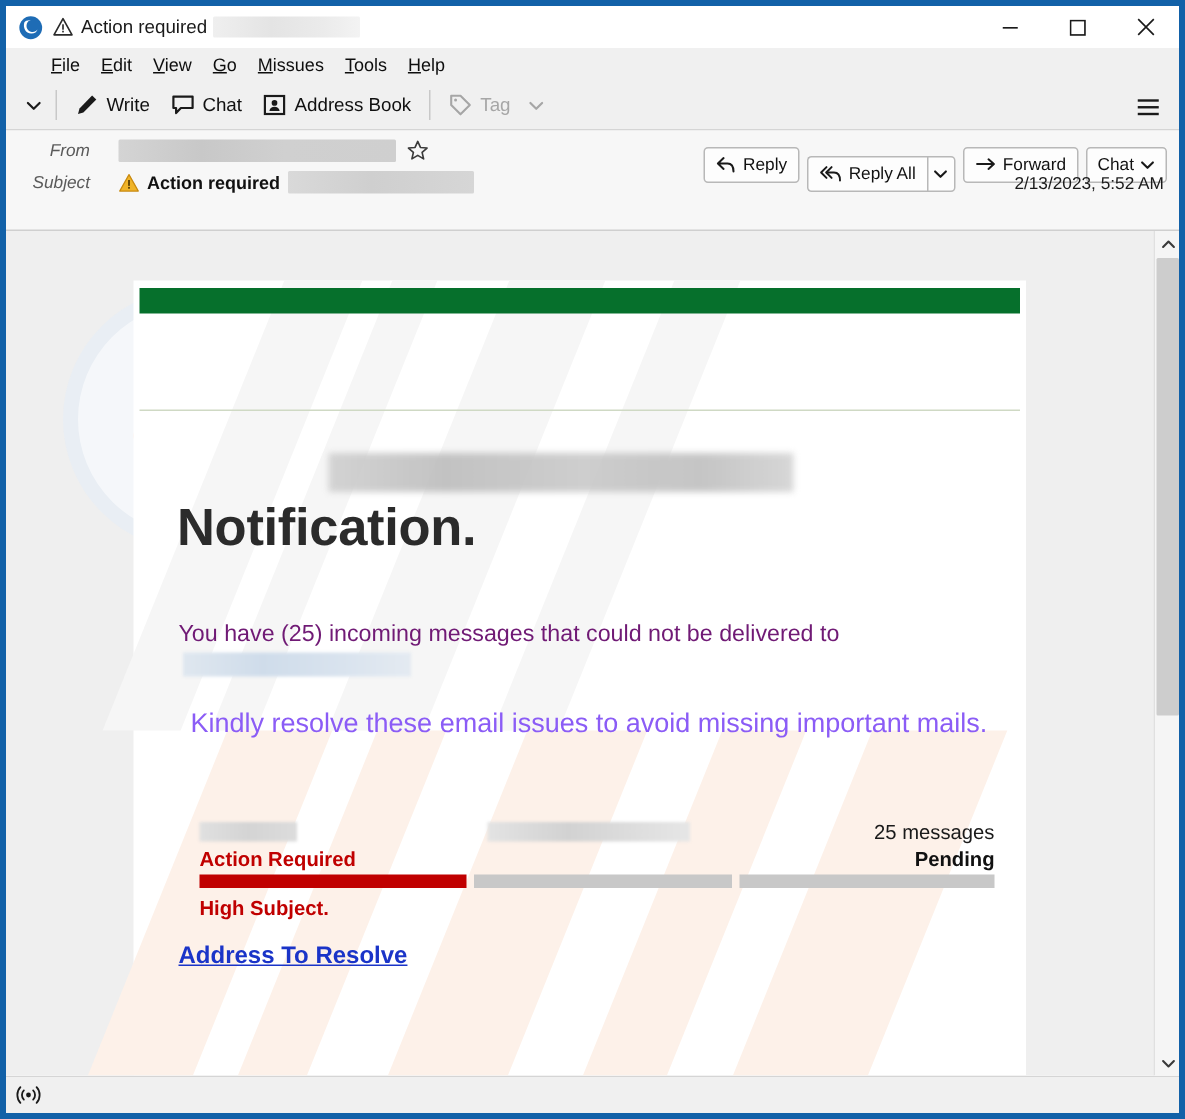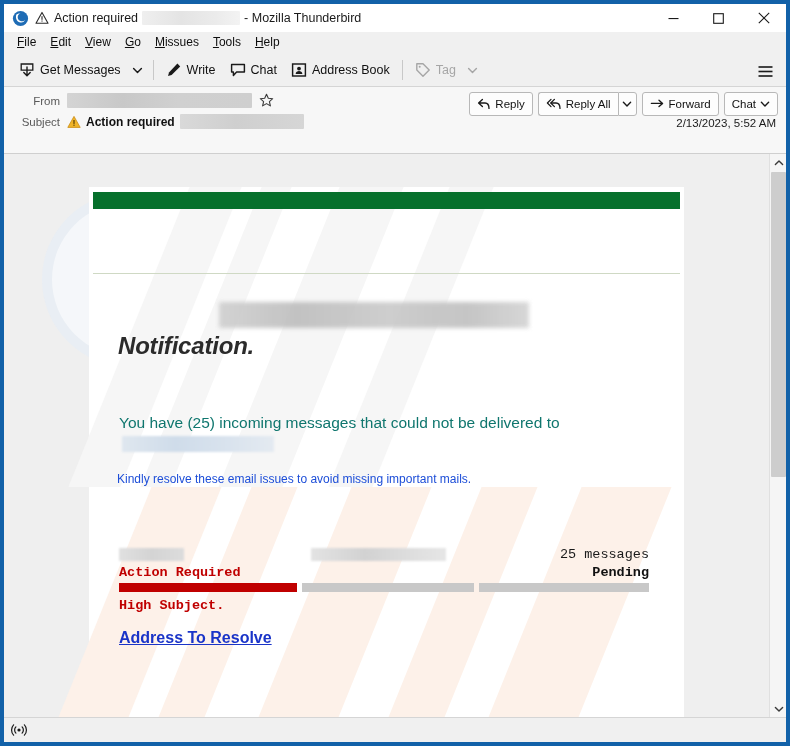--- a/index.html
+++ b/index.html
@@ -70,22 +70,22 @@
     display: flex; align-items: center; justify-content: center;
     color: #1a1a1a;
   }
 
   
   #menubar {
     height: 22px;
     flex: 0 0 22px;
     background: #f0f0f0;
     display: flex;
-    align-items: flex-end;
-    padding-left: 6px;
+    align-items: center;
+    padding-left: 23px;
     border-bottom: 1px solid #f0f0f0;
   }
   .menu-item {
     font-size: 12px;
     color: #0e0e0e;
     padding: 0 7px;
     line-height: 22px;
     white-space: nowrap;
   }
   .menu-item u { text-decoration: underline; }
@@ -141,22 +141,23 @@
     display: flex;
     align-items: center;
     height: 21px;
     padding-left: 8px;
   }
   .hdr-label {
     width: 48px;
     text-align: right;
     font-size: 11.5px;
     color: #5a5a5a;
-    margin-right: 7px;
+    margin-right: 19px;
     flex: 0 0 48px;
+    font-style: italic;
   }
   .hdr-value { display: flex; align-items: center; font-size: 12px; color: #111; }
   .star {
     width: 15px; height: 15px;
     margin-left: 7px;
   }
   #from-redact {
     width: 185px; height: 15px;
     background: linear-gradient(90deg,#d4d4d4,#c8c8c8 30%,#d0d0d0 60%,#cfcfcf);
   }
@@ -184,21 +185,21 @@
     padding: 0 7px;
     background: #fdfdfd;
     border: 1px solid #b8b8b8;
     border-radius: 3px;
     font-size: 11.5px;
     color: #111;
     margin-left: 5px;
     white-space: nowrap;
   }
   .rb-btn .ic { margin-right: 4px; display: flex; align-items: center; }
-  .rb-group { display: flex; align-items: flex-end; margin-left: 5px; }
+  .rb-group { display: flex; align-items: flex-end; margin-left: 5px; margin-top: 12px; }
   .rb-group .rb-btn {
     margin-left: 0;
     border-top-right-radius: 0;
     border-bottom-right-radius: 0;
     border-right: none;
   }
   .rb-group .rb-split {
     display: flex; align-items: center; justify-content: center;
     width: 19px; height: 24px;
     background: #fdfdfd;
@@ -294,56 +295,54 @@
     position: absolute;
     left: 130px; top: 115px;
     width: 310px; height: 26px;
     background: linear-gradient(90deg,#cfcfcf,#bdbdbd 25%,#c9c9c9 55%,#bfbfbf 80%,#d3d3d3);
     filter: blur(2px);
     opacity: .9;
   }
   #notification-title {
     position: absolute;
     left: 29px; top: 145px;
-    font-size: 24px;
+    font-size: 35px;
     font-weight: bold;
     color: #2b2b2b;
     letter-spacing: -0.2px;
-    font-style: italic;
   }
   #para1 {
     position: absolute;
     left: 30px; top: 225px;
     width: 500px;
     font-size: 15.5px;
-    color: #0f766e;
+    color: #701a75;
     line-height: 21px;
   }
   #to-inline-redact {
     display: inline-block;
     vertical-align: -3px;
     width: 152px; height: 16px;
     margin-left: 3px;
     background: linear-gradient(90deg,#dfe7ef,#cfdcea 35%,#d9e3ee 70%,#e4eaf1);
     filter: blur(1px);
   }
   #para2 {
     position: absolute;
-    left: 28px; top: 285px;
+    left: 38px; top: 285px;
     width: 540px;
-    font-size: 12px;
-    color: #1d4ed8;
+    font-size: 18px;
+    color: #8b5cf6;
   }
 
   
   #status-block {
     position: absolute;
-    left: 30px; top: 360px;
+    left: 44px; top: 360px;
     width: 530px;
-    font-family: Liberation Mono, monospace;
   }
   #status-top {
     position: relative;
     height: 17px;
   }
   #st-redact-a {
     position: absolute;
     left: 0; top: 1px;
     width: 65px; height: 13px;
     background: linear-gradient(90deg,#e0e0e0,#d4d4d4 50%,#dcdcdc);
@@ -464,21 +463,20 @@
     </span>
     <span id="tb-warn">
       <svg width="14" height="14" viewBox="0 0 14 14">
         <path d="M7 1.4 L13 12.2 L1 12.2 Z" fill="none" stroke="#2b2b2b" stroke-width="1.1" stroke-linejoin="round"></path>
         <rect x="6.45" y="5.2" width="1.1" height="3.6" fill="#2b2b2b"></rect>
         <rect x="6.45" y="9.5" width="1.1" height="1.1" fill="#2b2b2b"></rect>
       </svg>
     </span>
     <span class="tb-text">Action required</span>
     <span id="tb-redact" class="redact"></span>
-    <span class="tb-text">- Mozilla Thunderbird</span>
 
     <div id="win-controls">
       <div class="win-btn">
         <svg width="11" height="11" viewBox="0 0 11 11">
               <rect x="0.5" y="5" width="10" height="1.1" fill="#1a1a1a"></rect>
             </svg>
       </div>
       <div class="win-btn">
         <svg width="11" height="11" viewBox="0 0 11 11">
               <rect x="0.7" y="0.7" width="9.6" height="9.6" fill="none" stroke="#1a1a1a" stroke-width="1.1"></rect>
@@ -496,29 +494,20 @@
     <div class="menu-item"><u>F</u><span>ile</span></div>
     <div class="menu-item"><u>E</u><span>dit</span></div>
     <div class="menu-item"><u>V</u><span>iew</span></div>
     <div class="menu-item"><u>G</u><span>o</span></div>
     <div class="menu-item"><u>M</u><span>issues</span></div>
     <div class="menu-item"><u>T</u><span>ools</span></div>
     <div class="menu-item"><u>H</u><span>elp</span></div>
   </div>
 
   <div id="toolbar">
-    <div class="tb-button">
-      <span class="ic">
-        <svg width="16" height="16" viewBox="0 0 16 16">
-          <path d="M2.2 2.0 H13.8 V8.2 H2.2 Z" fill="none" stroke="#1a1a1a" stroke-width="1.3"></path>
-          <path d="M8 5.0 V13.6 M4.8 10.4 L8 13.8 L11.2 10.4" fill="none" stroke="#1a1a1a" stroke-width="1.4" stroke-linecap="round" stroke-linejoin="round"></path>
-        </svg>
-      </span>
-      <span>Get Messages</span>
-    </div>
     <div class="tb-caret">
       <svg width="11" height="11" viewBox="0 0 11 11">
             <path d="M1.6 3.6 L5.5 7.5 L9.4 3.6" fill="none" stroke="#1a1a1a" stroke-width="1.45" stroke-linecap="round" stroke-linejoin="round"></path>
           </svg>
     </div>
     <div class="tb-sep"></div>
     <div class="tb-button">
       <span class="ic">
         <svg width="16" height="16" viewBox="0 0 16 16">
           <path d="M11.4 1.6 L14.2 4.4 L5.6 13.0 L2.0 14.0 L3.0 10.4 Z" fill="#1a1a1a"></path>

